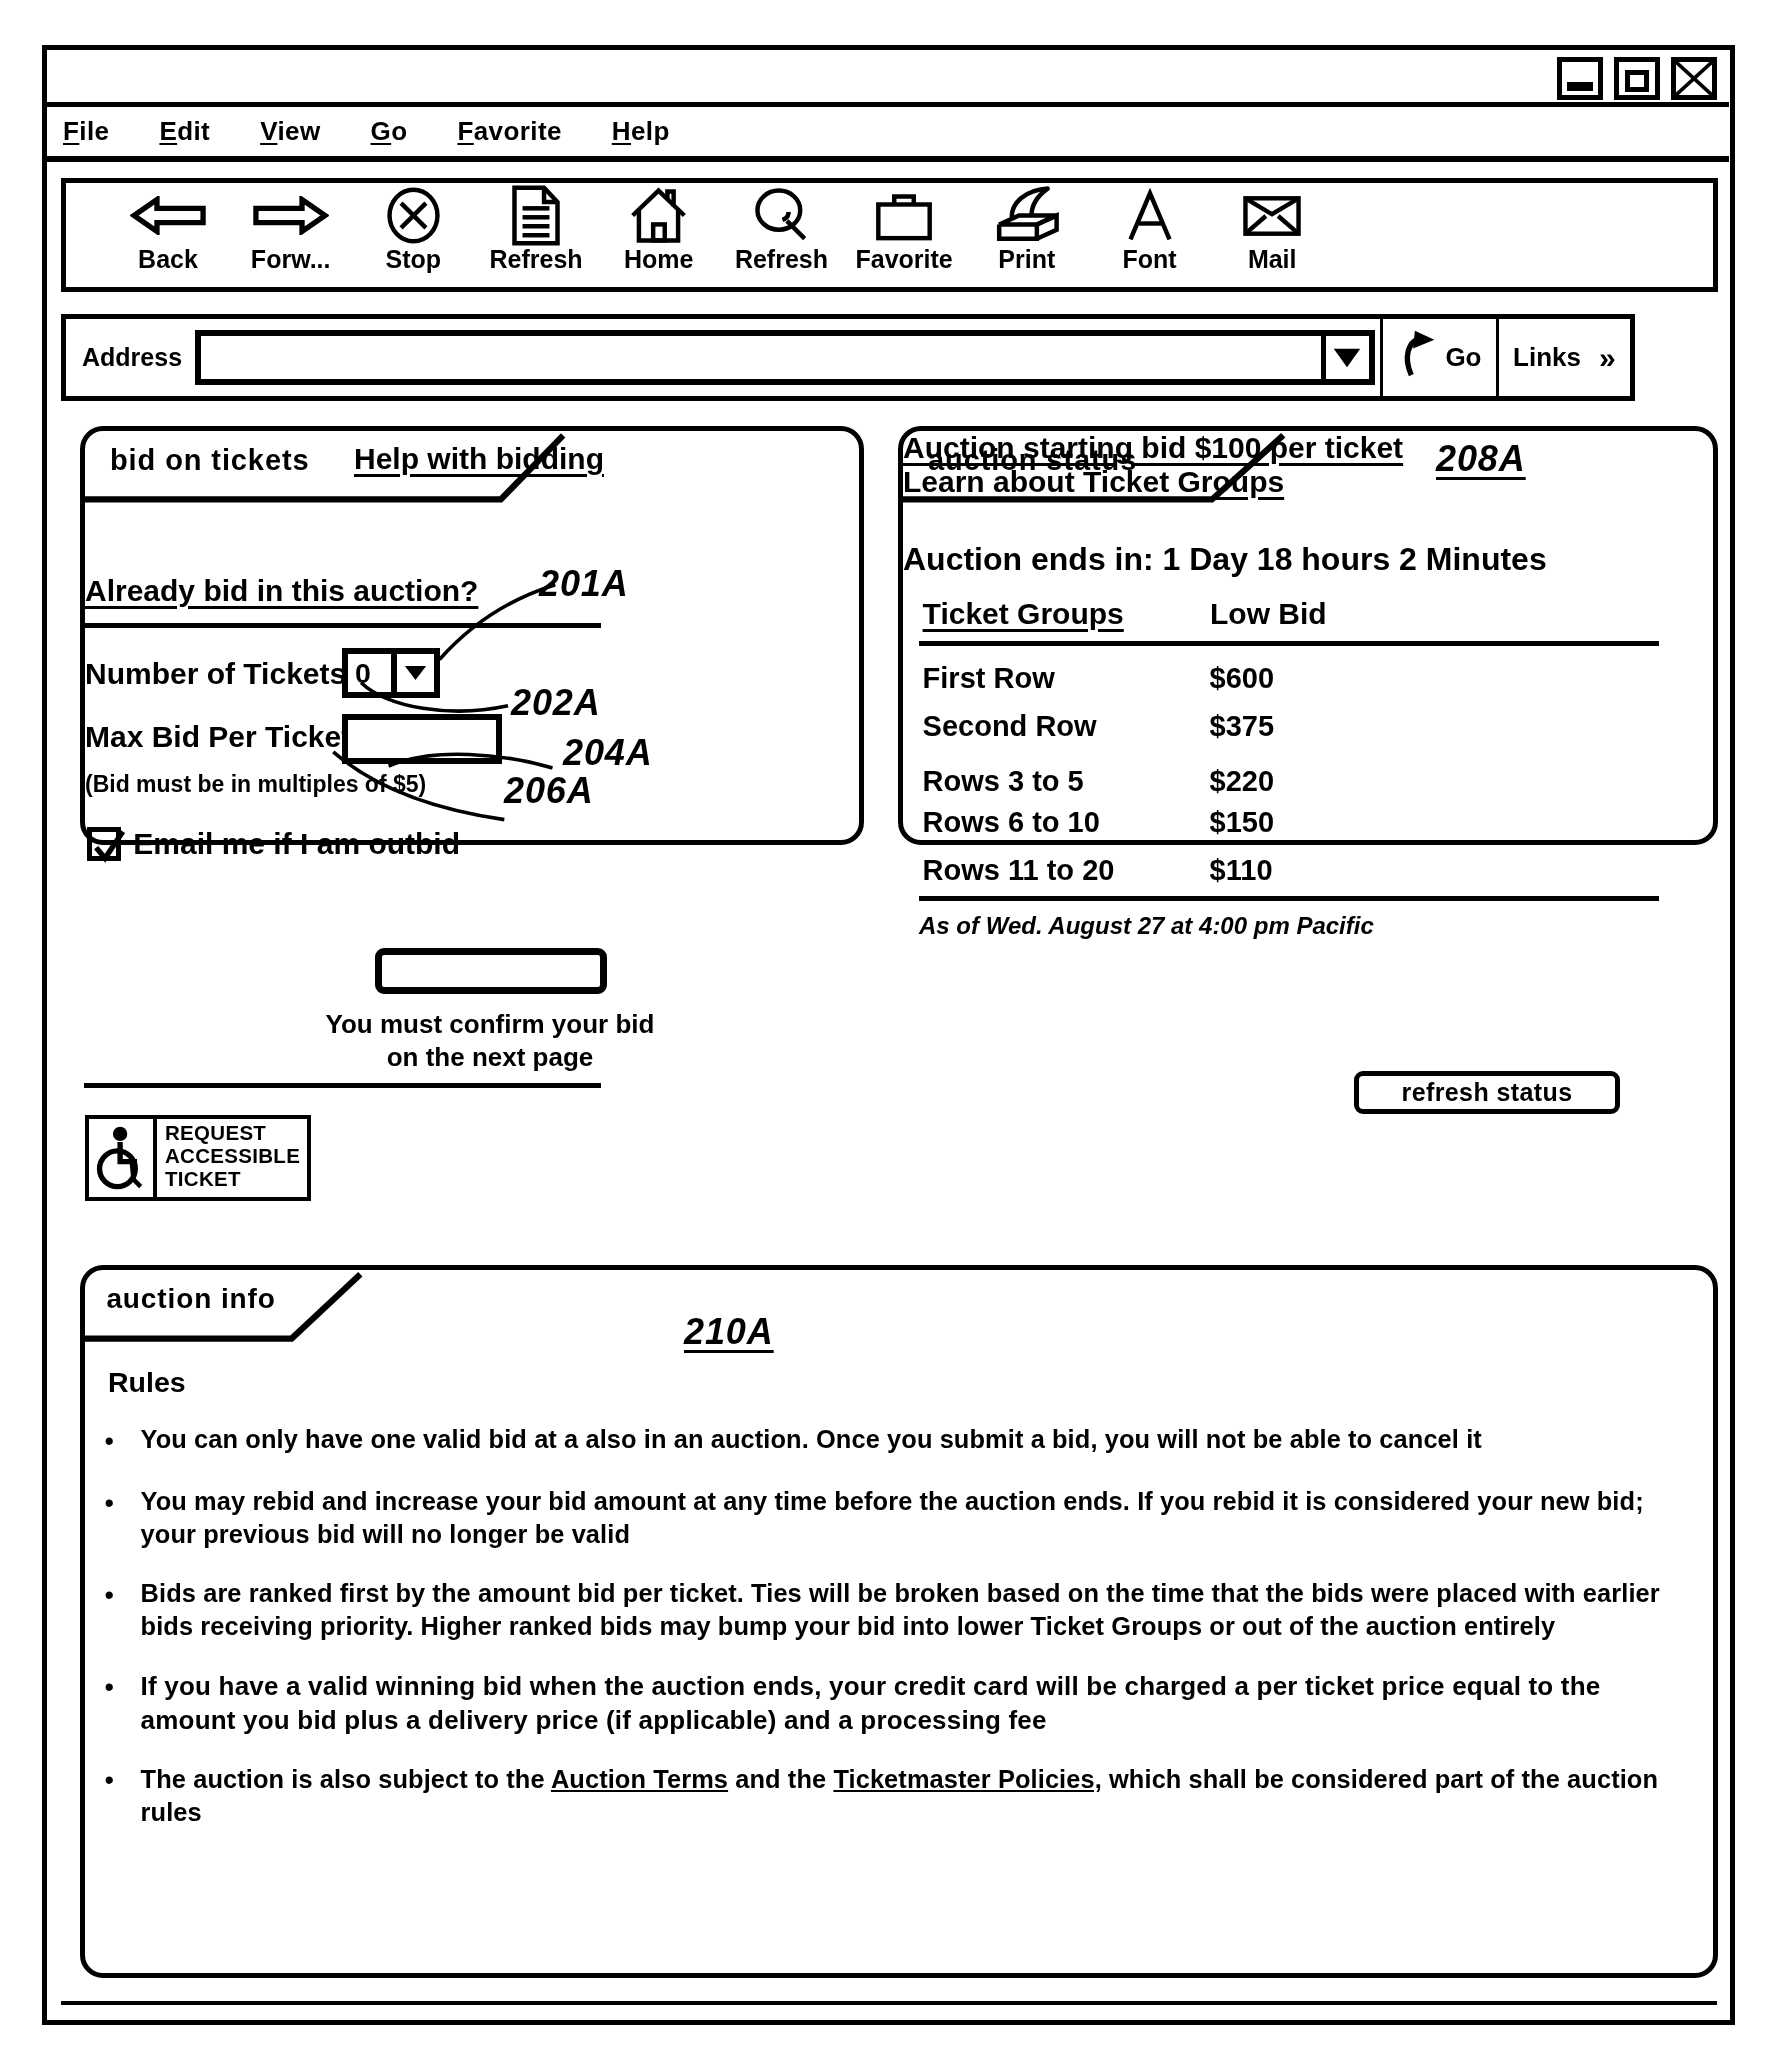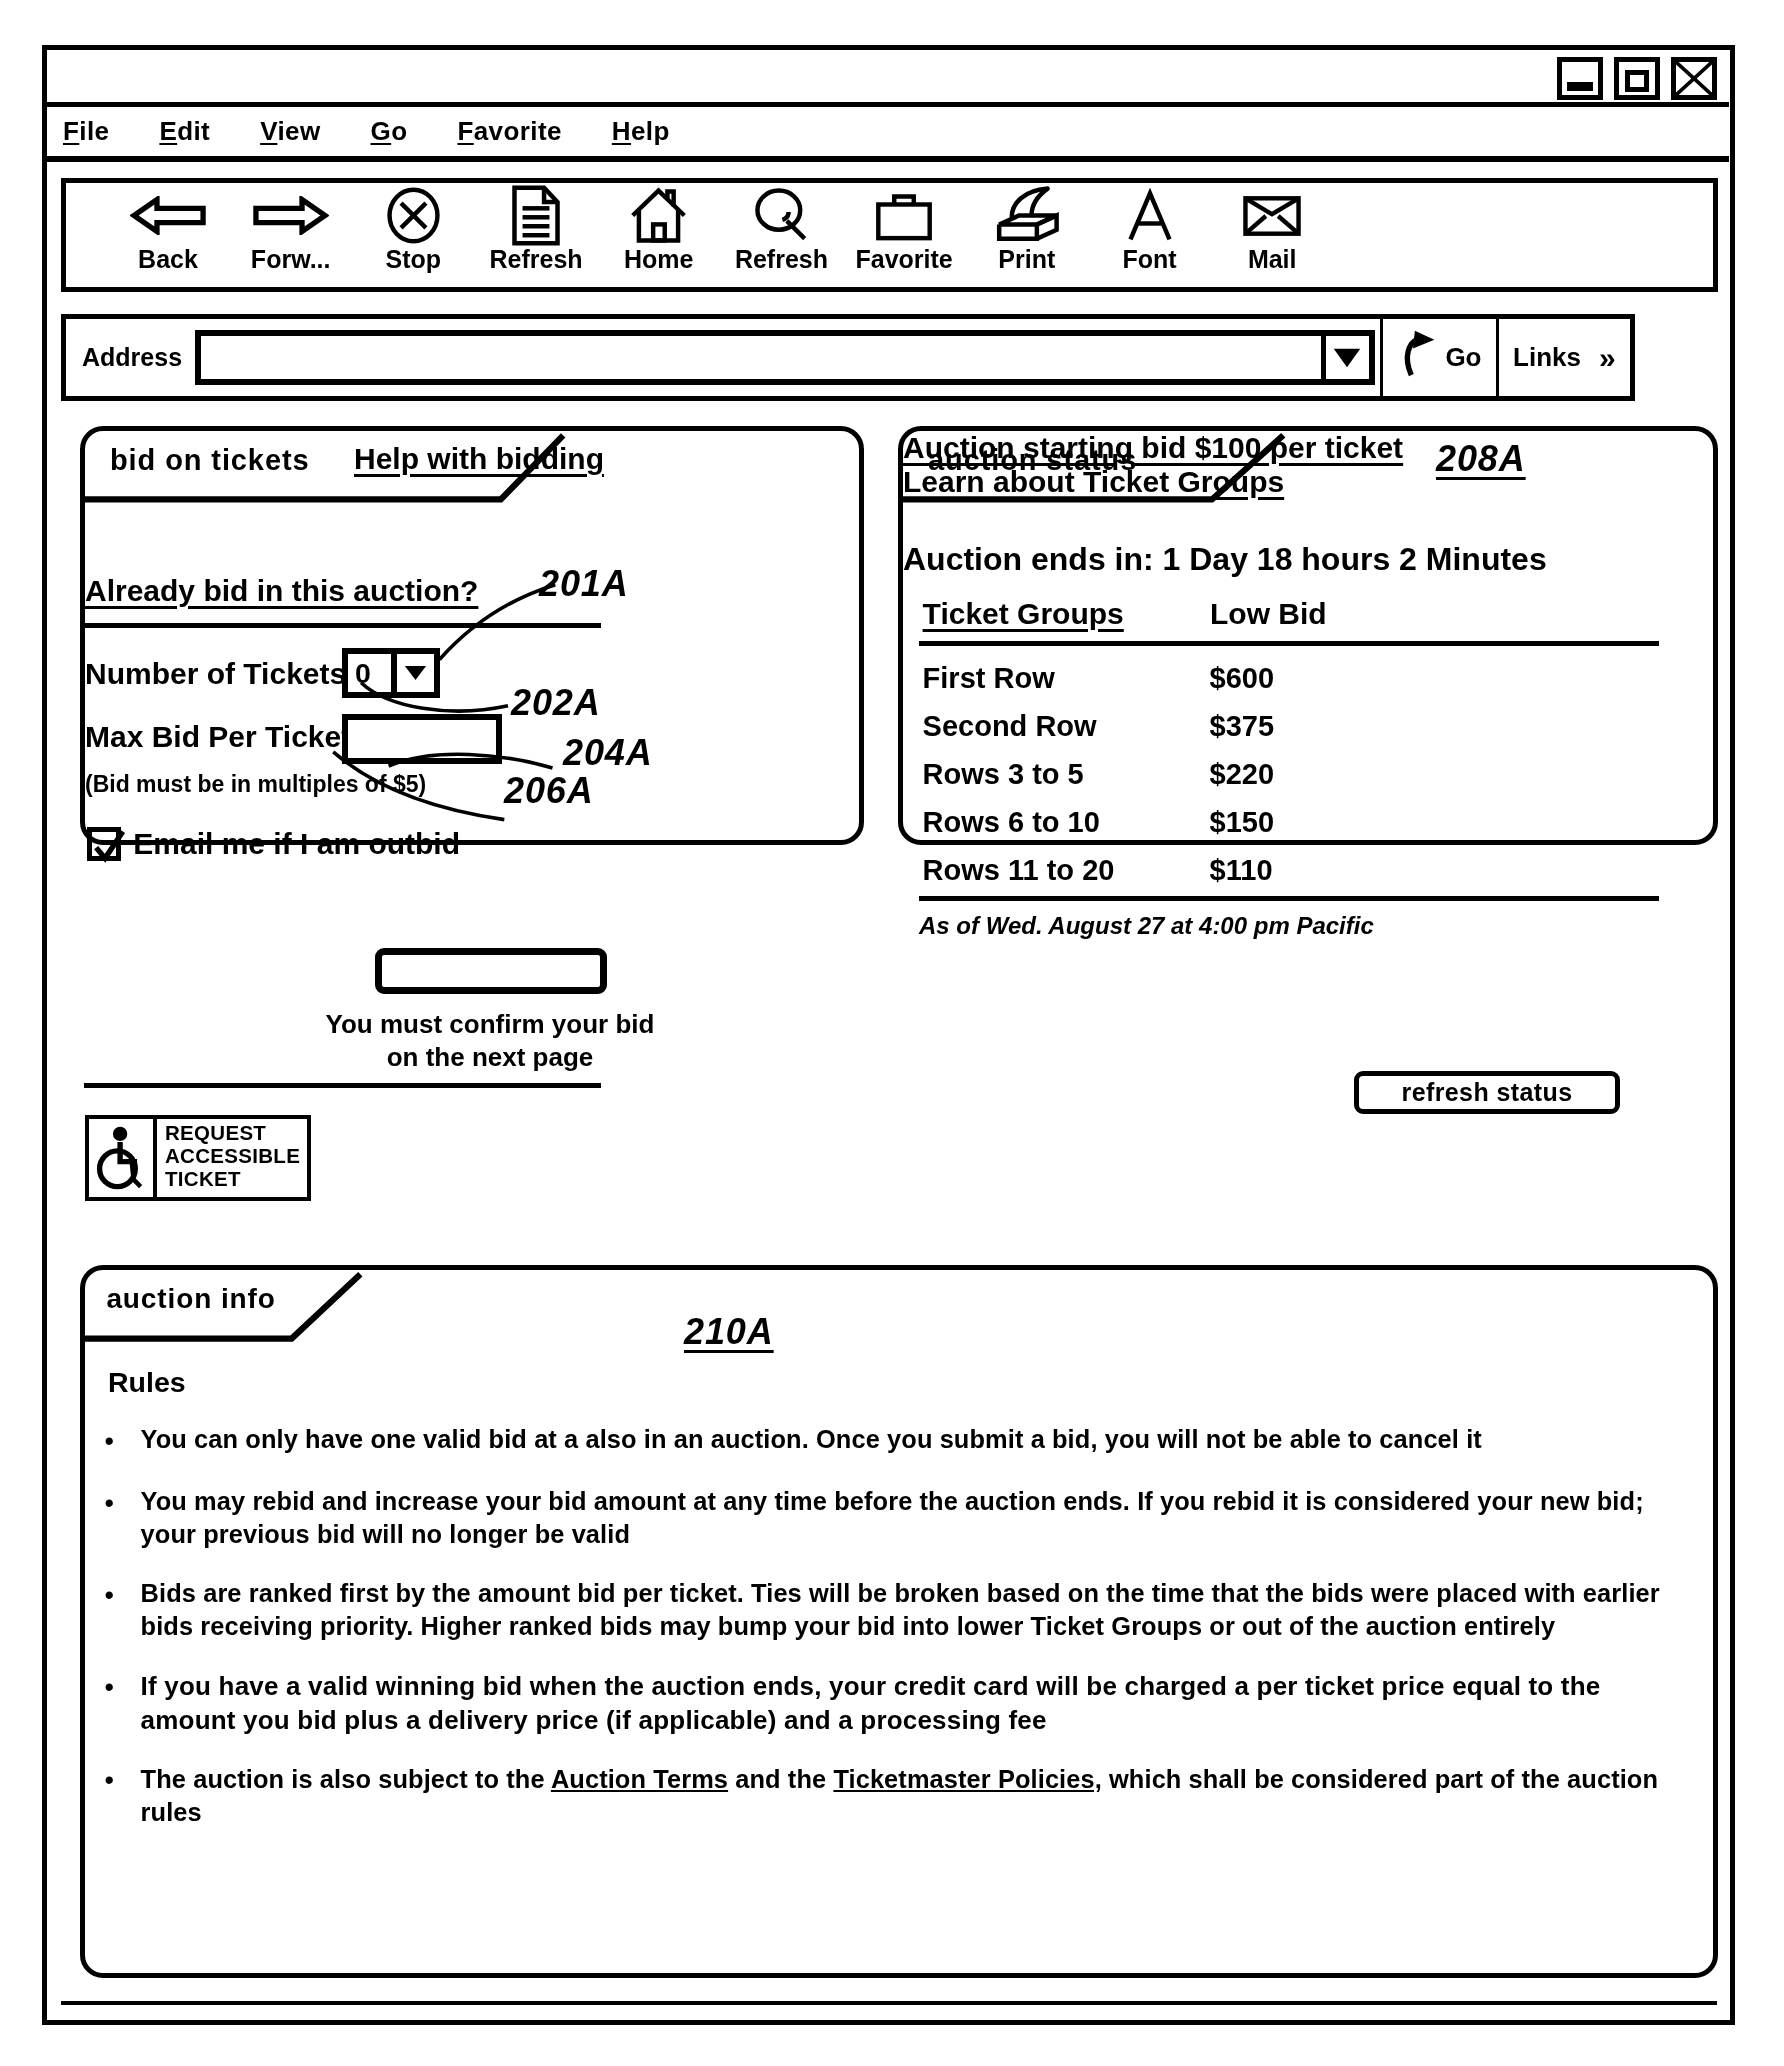--- a/index.html
+++ b/index.html
@@ -419,21 +419,21 @@
     
     <div style="position:absolute;left:19.6px;top:223px;width:749px;">
       <div style="display:flex;height:48px;align-items:center;">
         <div class="td" style="width:287px;">First Row</div>
         <div class="td">$600</div>
       </div>
       <div style="display:flex;height:48px;align-items:center;">
         <div class="td" style="width:287px;">Second Row</div>
         <div class="td">$375</div>
       </div>
-      <div style="display:flex;height:48px;align-items:center;">
+      <div style="display:flex;height:48px;align-items:flex-end;">
         <div class="td" style="width:287px;">Rows 3 to 5</div>
         <div class="td">$220</div>
       </div>
       <div style="display:flex;height:48px;align-items:center;">
         <div class="td" style="width:287px;">Rows 6 to 10</div>
         <div class="td">$150</div>
       </div>
       <div style="display:flex;height:48px;align-items:center;">
         <div class="td" style="width:287px;">Rows 11 to 20</div>
         <div class="td">$110</div>

